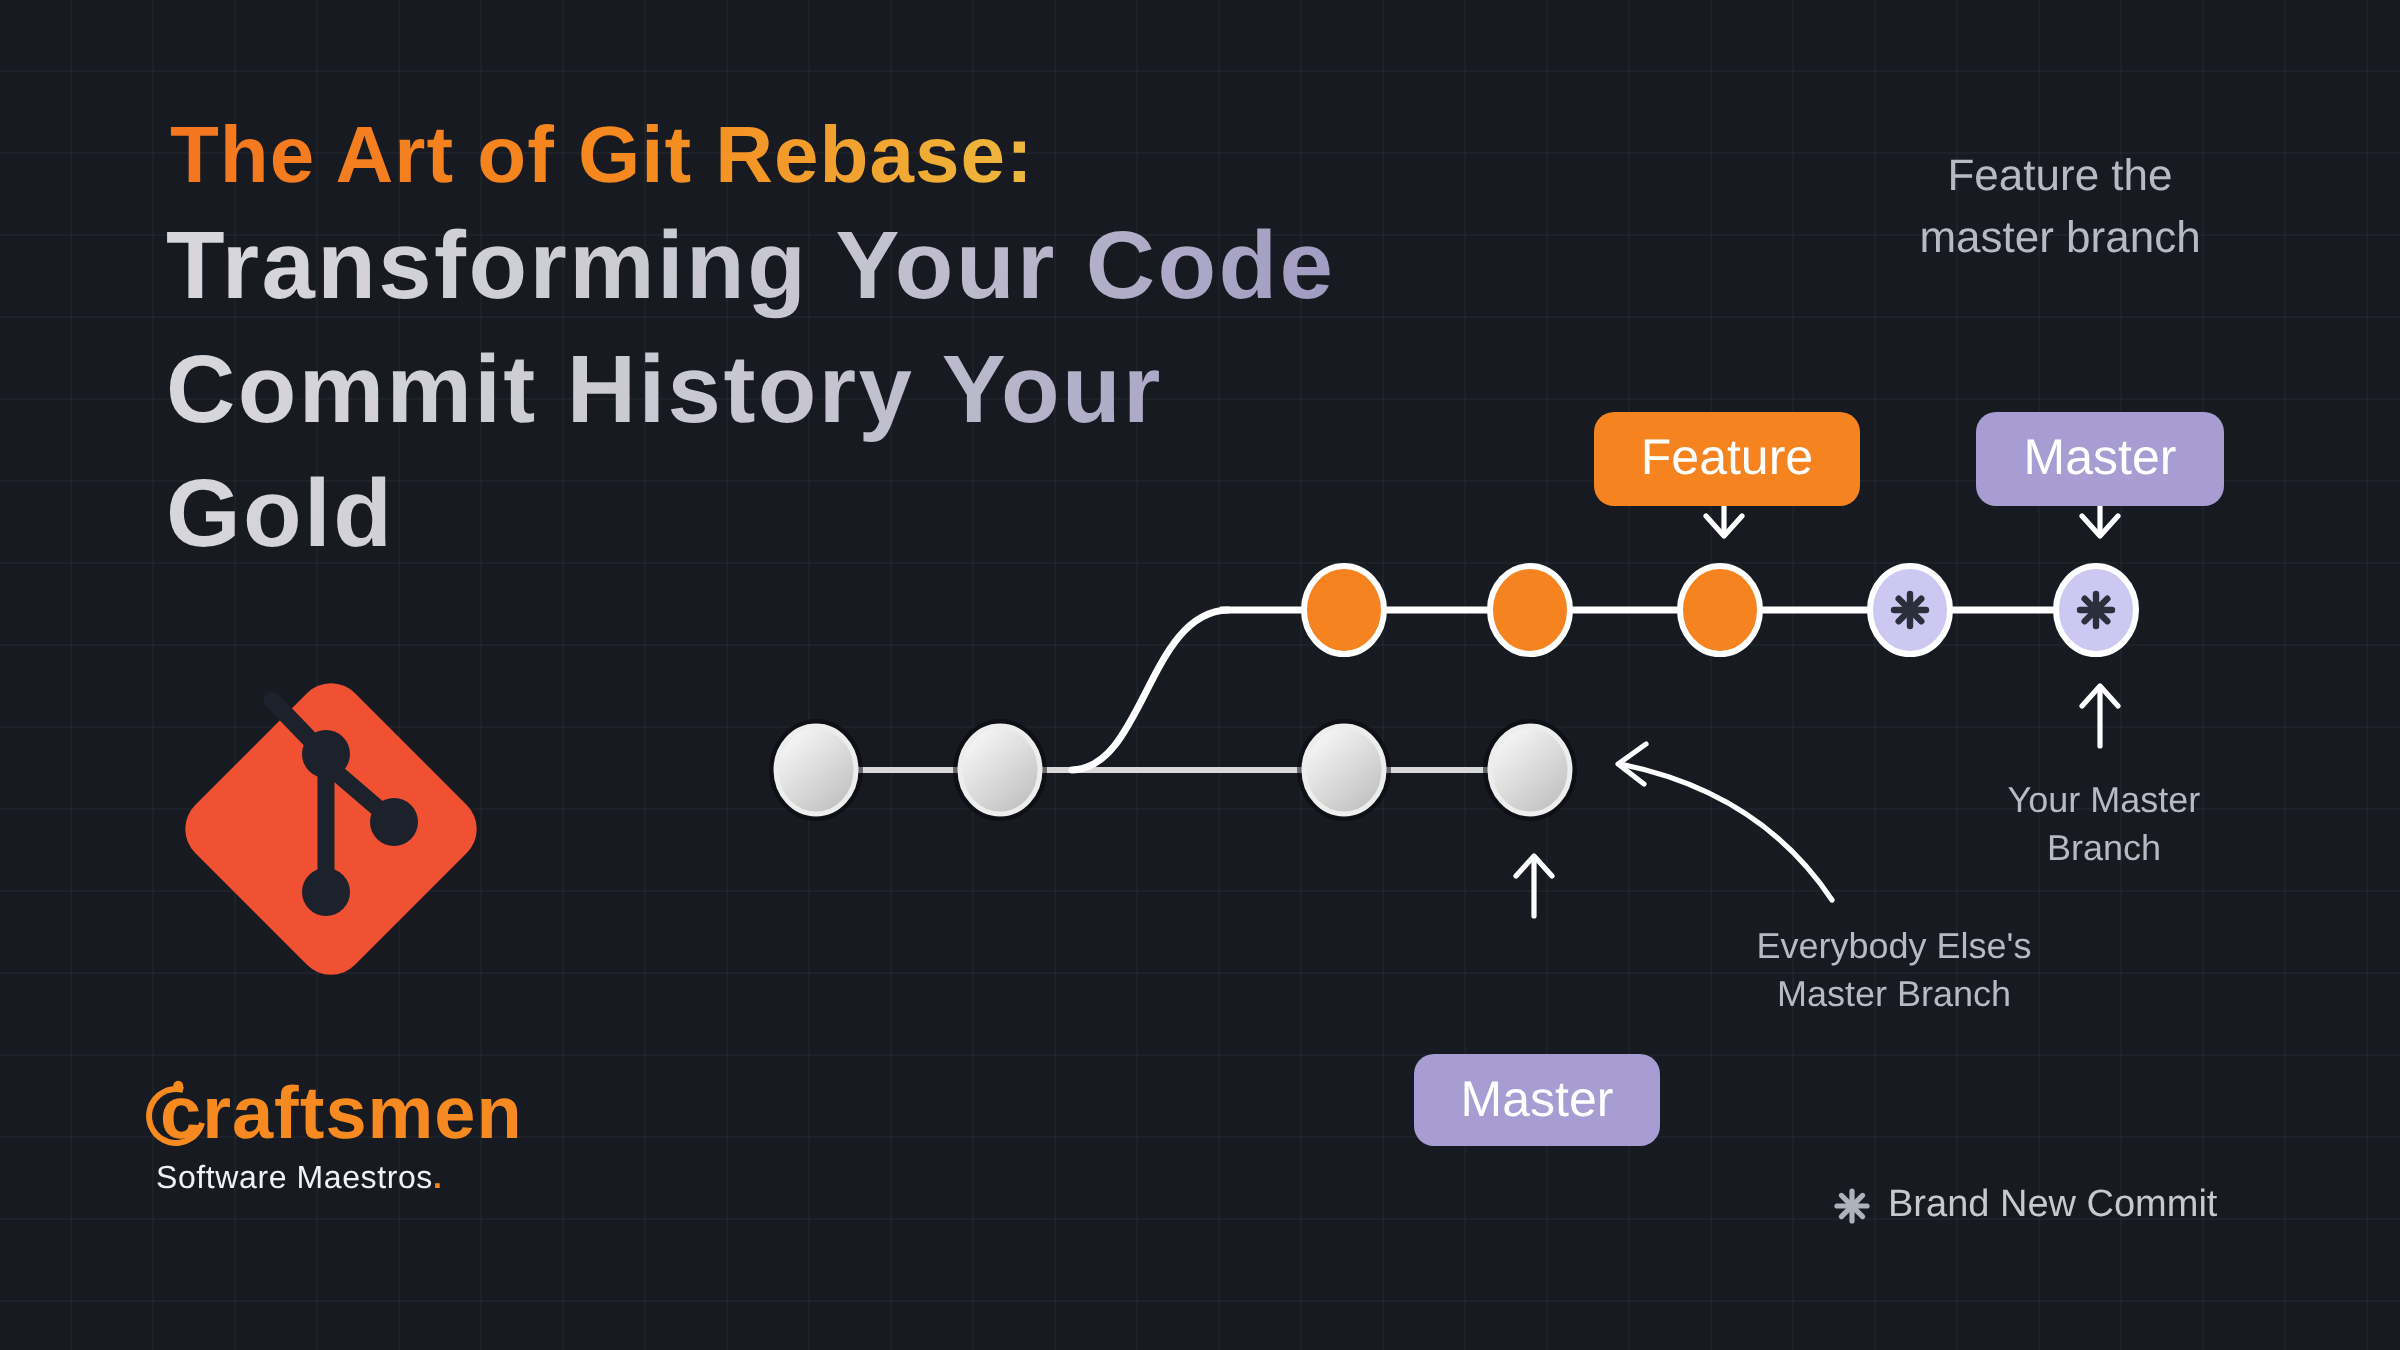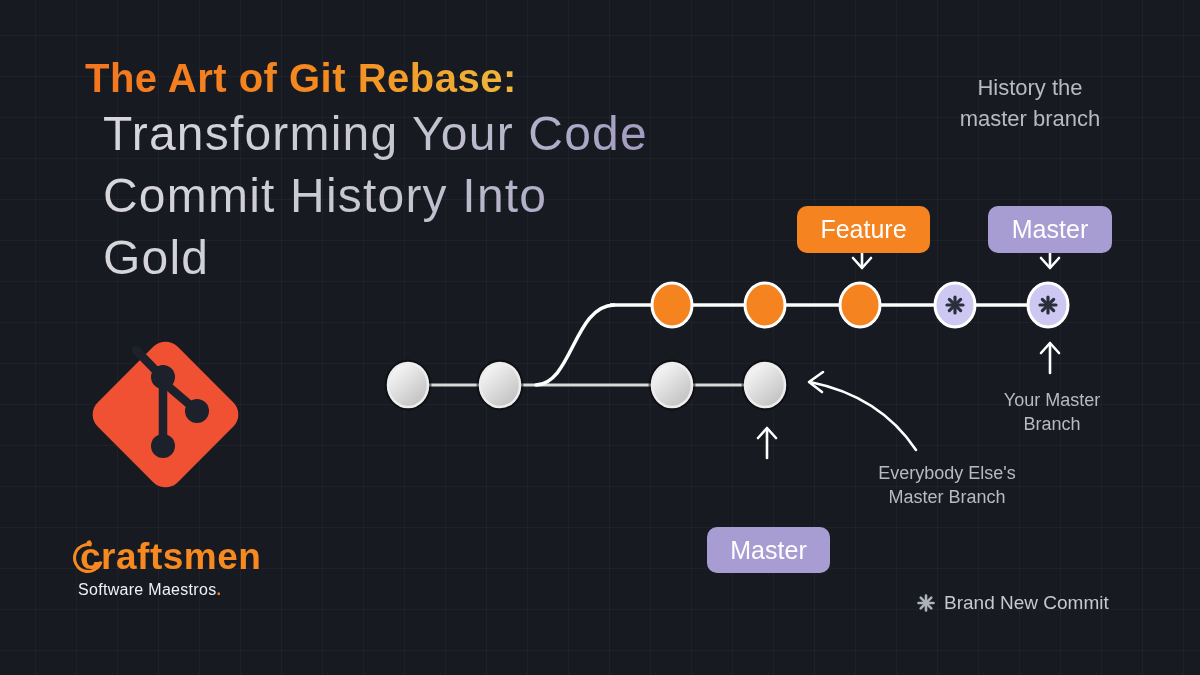--- a/index.html
+++ b/index.html
@@ -17,22 +17,22 @@
   }
 
   
   .kicker {
     position:absolute; left:85px; top:56px;
     font-size:40px; font-weight:bold; letter-spacing:0.5px;
     color:#f5891f;
   }
   .heading {
     position:absolute; left:83px; top:103px;
-    font-size:48px; font-weight:400; letter-spacing:1.2px;
-    line-height:62px; color:#c9c8d2;margin-left:20px;
+    font-size:48px; font-weight:700; letter-spacing:1.2px;
+    line-height:62px; color:#c9c8d2;
   }
   @supports (-webkit-background-clip:text) {
     .kicker {
       background:linear-gradient(90deg,#f4761f 0%, #f58a1e 55%, #eeb83e 100%);
       -webkit-background-clip:text; background-clip:text;
       -webkit-text-fill-color:transparent;
     }
     .heading {
       background:linear-gradient(100deg,#d8d8dc 0%, #c6c5d0 55%, #9d97c0 100%);
       -webkit-background-clip:text; background-clip:text;
@@ -97,26 +97,26 @@
   .graph { position:absolute; left:0; top:0; }
 </style>
 </head>
 <body>
 
 <div class="canvas">
 
   <div class="kicker">The Art of Git Rebase:</div>
   <div class="heading">
     <div>Transforming Your Code</div>
-    <div>Commit History Into</div>
+    <div>Commit History Your</div>
     <div>Gold</div>
   </div>
 
   <div class="note note-top-right">
-    <div>History the</div>
+    <div>Feature the</div>
     <div>master branch</div>
   </div>
 
   <div class="git-logo">
     <div class="git-diamond"></div>
     <svg width="160" height="168" viewBox="0 0 160 168">
       <g stroke="#1d212b" stroke-width="8.5" stroke-linecap="round" fill="#1d212b">
         <line x1="51" y1="20" x2="78" y2="48"></line>
         <line x1="78" y1="48" x2="78" y2="116"></line>
         <line x1="84" y1="57" x2="112" y2="81"></line>

